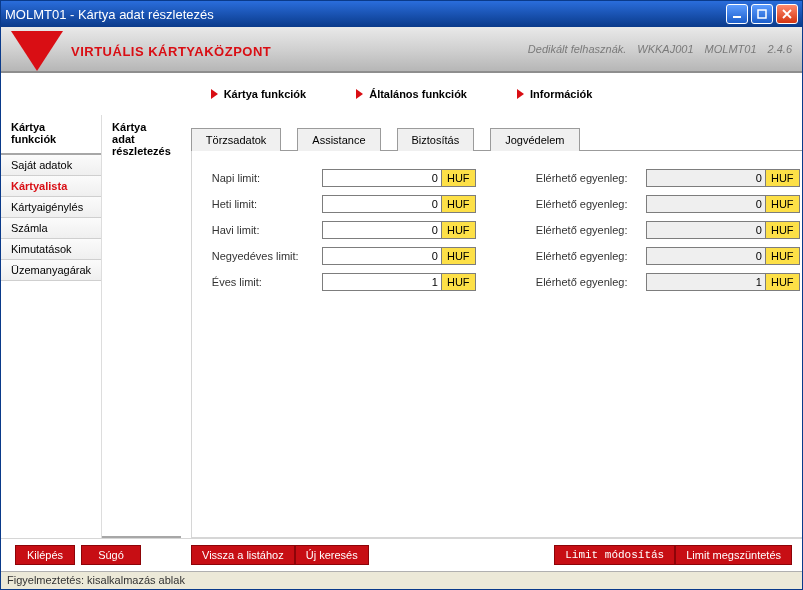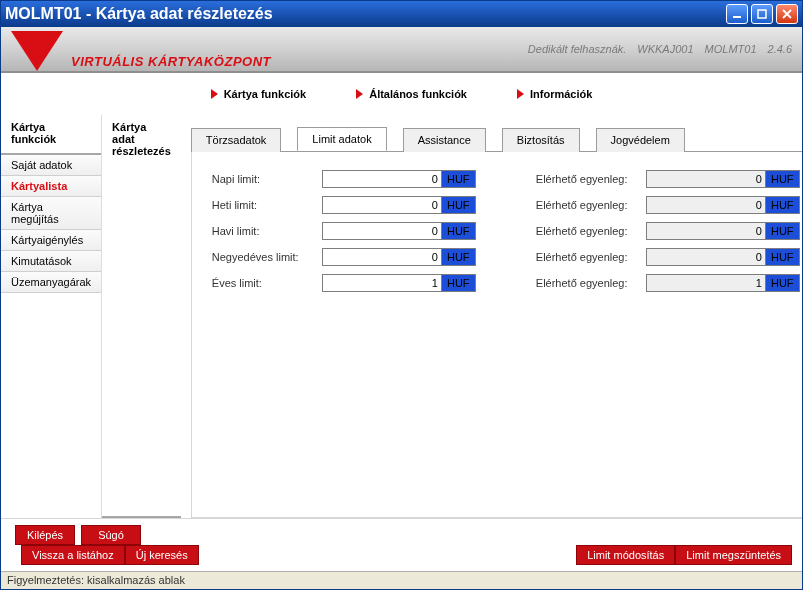--- a/index.html
+++ b/index.html
@@ -21,21 +21,21 @@
   
   .titlebar {
     height: 26px;
     background: linear-gradient(to bottom, #2a6ddc 0%, #0a3a8a 100%);
     display: flex;
     align-items: center;
     padding: 0 4px;
     color: #fff;
   }
   .titlebar .t-left { display:flex; align-items:center; gap:6px; flex:1; }
-  .title-text { font-weight: bold; font-size: 16px; }
+  .title-text { font-weight: normal; font-size: 13px; }
   .winbtns { display:flex; gap:3px; }
   .winbtn {
     width: 22px; height: 20px;
     border: 1px solid #fff;
     border-radius: 3px;
     background: linear-gradient(to bottom,#5d9dff 0%,#1b5ecb 100%);
     display:flex; align-items:center; justify-content:center;
     cursor:pointer;
   }
   .winbtn.close { background: linear-gradient(to bottom,#ff8a6e 0%,#d43410 100%); }
@@ -44,21 +44,21 @@
   
   .banner {
     height: 46px;
     background: linear-gradient(to bottom,#e9e9e9 0%,#d1d1d1 50%,#b6b6b6 100%);
     border-bottom: 2px solid #8e8e8e;
     display:flex;
     align-items:center;
     padding: 0 10px;
     position:relative;
   }
-  .logo-wrap { display:flex; align-items:flex-end; gap:8px;font-style:italic; }
+  .logo-wrap { display:flex; align-items:center; gap:8px; }
   .logo-triangle {
     width: 0; height: 0;
     border-left: 26px solid transparent;
     border-right: 26px solid transparent;
     border-top: 40px solid #d90e14;
     position: relative;
     top: 2px;
   }
   .brand-text {
     color: #d90e14;
@@ -173,49 +173,48 @@
     background:#fff;
     text-align:right;
     padding:0 3px;
     font-size:11px;
   }
   .inp.ro { background:#efefef; }
   .unit {
     height:18px;
     border:1px solid #7d7d7d;
     border-left:none;
-    background:#1d4ed8;
+    background:#fde047;
     text-align:center;
     line-height:16px;
     padding:0 2px;
     font-size:11px;
   }
   .gap { }
 
   
   .footer-area {
     display:flex;
     padding:6px 10px;
     background:#fff;
     border-top:1px solid #d6d6d6;
-    flex-direction:column;
   }
   .left-buttons { width:170px; display:flex; gap:6px; padding-left:4px; }
   .right-buttons { flex:1; display:flex; padding-left:10px; }
   .rbtn {
     background:#c70e14;
     color:#fff;
     border:1px solid #8d0408;
     height:20px;
     padding:0 10px;
     font-size:11px;
     cursor:pointer;
     min-width:60px;
   }
-  .push-right { margin-left:auto; }
+  .push-right { margin-left:auto;font-family:Liberation Mono, monospace; }
 
   .statusbar {
     height:18px;
     background:#ece9d8;
     border-top:1px solid #b0b0b0;
     padding:2px 6px;
     color:#333;
     font-size:11px;
   }
 </style>
@@ -275,34 +274,33 @@
     </div>
   </div>
 
   <div class="body-area">
 
     <div class="left-col">
       <div class="left-title">Kártya funkciók</div>
       <div class="left-list">
         <div class="left-item"><span>Saját adatok</span></div>
         <div class="left-item active"><span>Kártyalista</span></div>
-        <div class="left-item"><span>Kártya megújítás</span></div>
         <div class="left-item"><span>Kártyaigénylés</span></div>
+        <div class="left-item"><span>Számla</span></div>
         <div class="left-item"><span>Kimutatások</span></div>
         <div class="left-item"><span>Üzemanyagárak</span></div>
       </div>
     </div>
 
     <div class="right-col">
       <div class="section-title">Kártya adat részletezés</div>
 
       <div class="tabs-wrap">
         <div class="tabs">
           <div class="tab"><span>Törzsadatok</span></div>
-          <div class="tab active"><span>Limit adatok</span></div>
           <div class="tab"><span>Assistance</span></div>
           <div class="tab"><span>Biztosítás</span></div>
           <div class="tab"><span>Jogvédelem</span></div>
         </div>
 
         <div class="tabbody">
           <div class="form-grid">
 
             <div class="lbl">Napi limit:</div>
             <input class="inp" value="0" style="">

